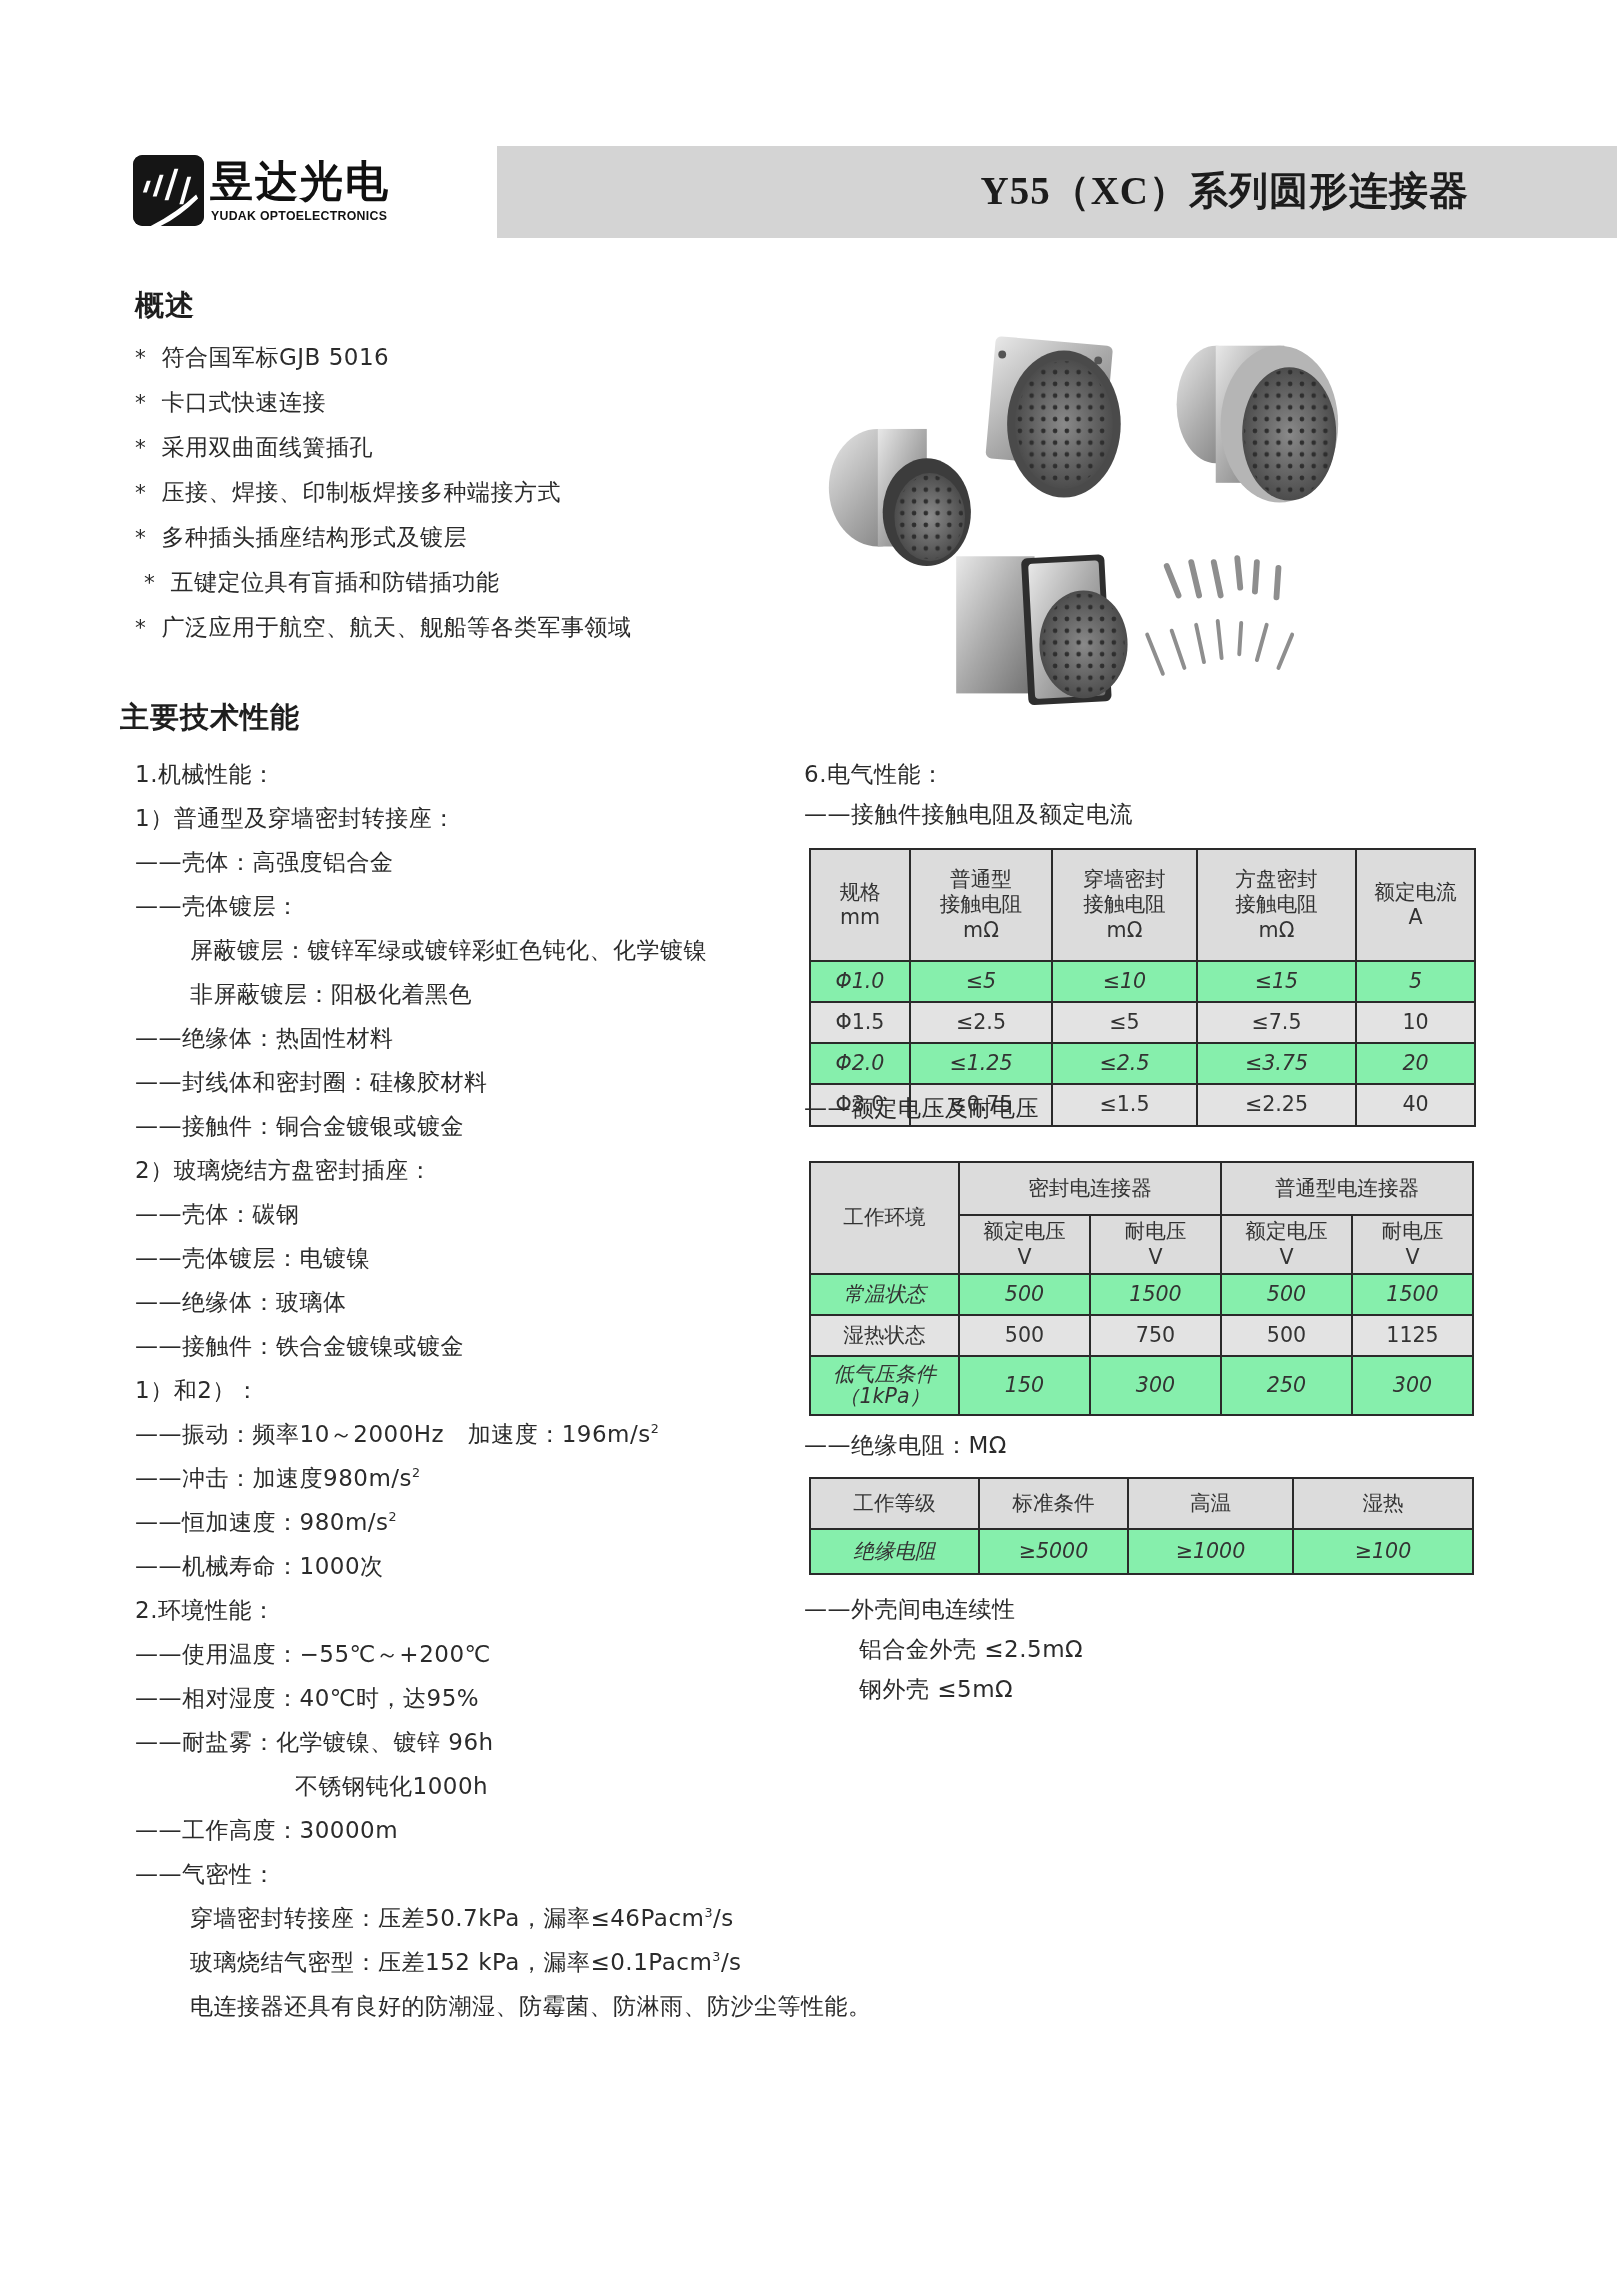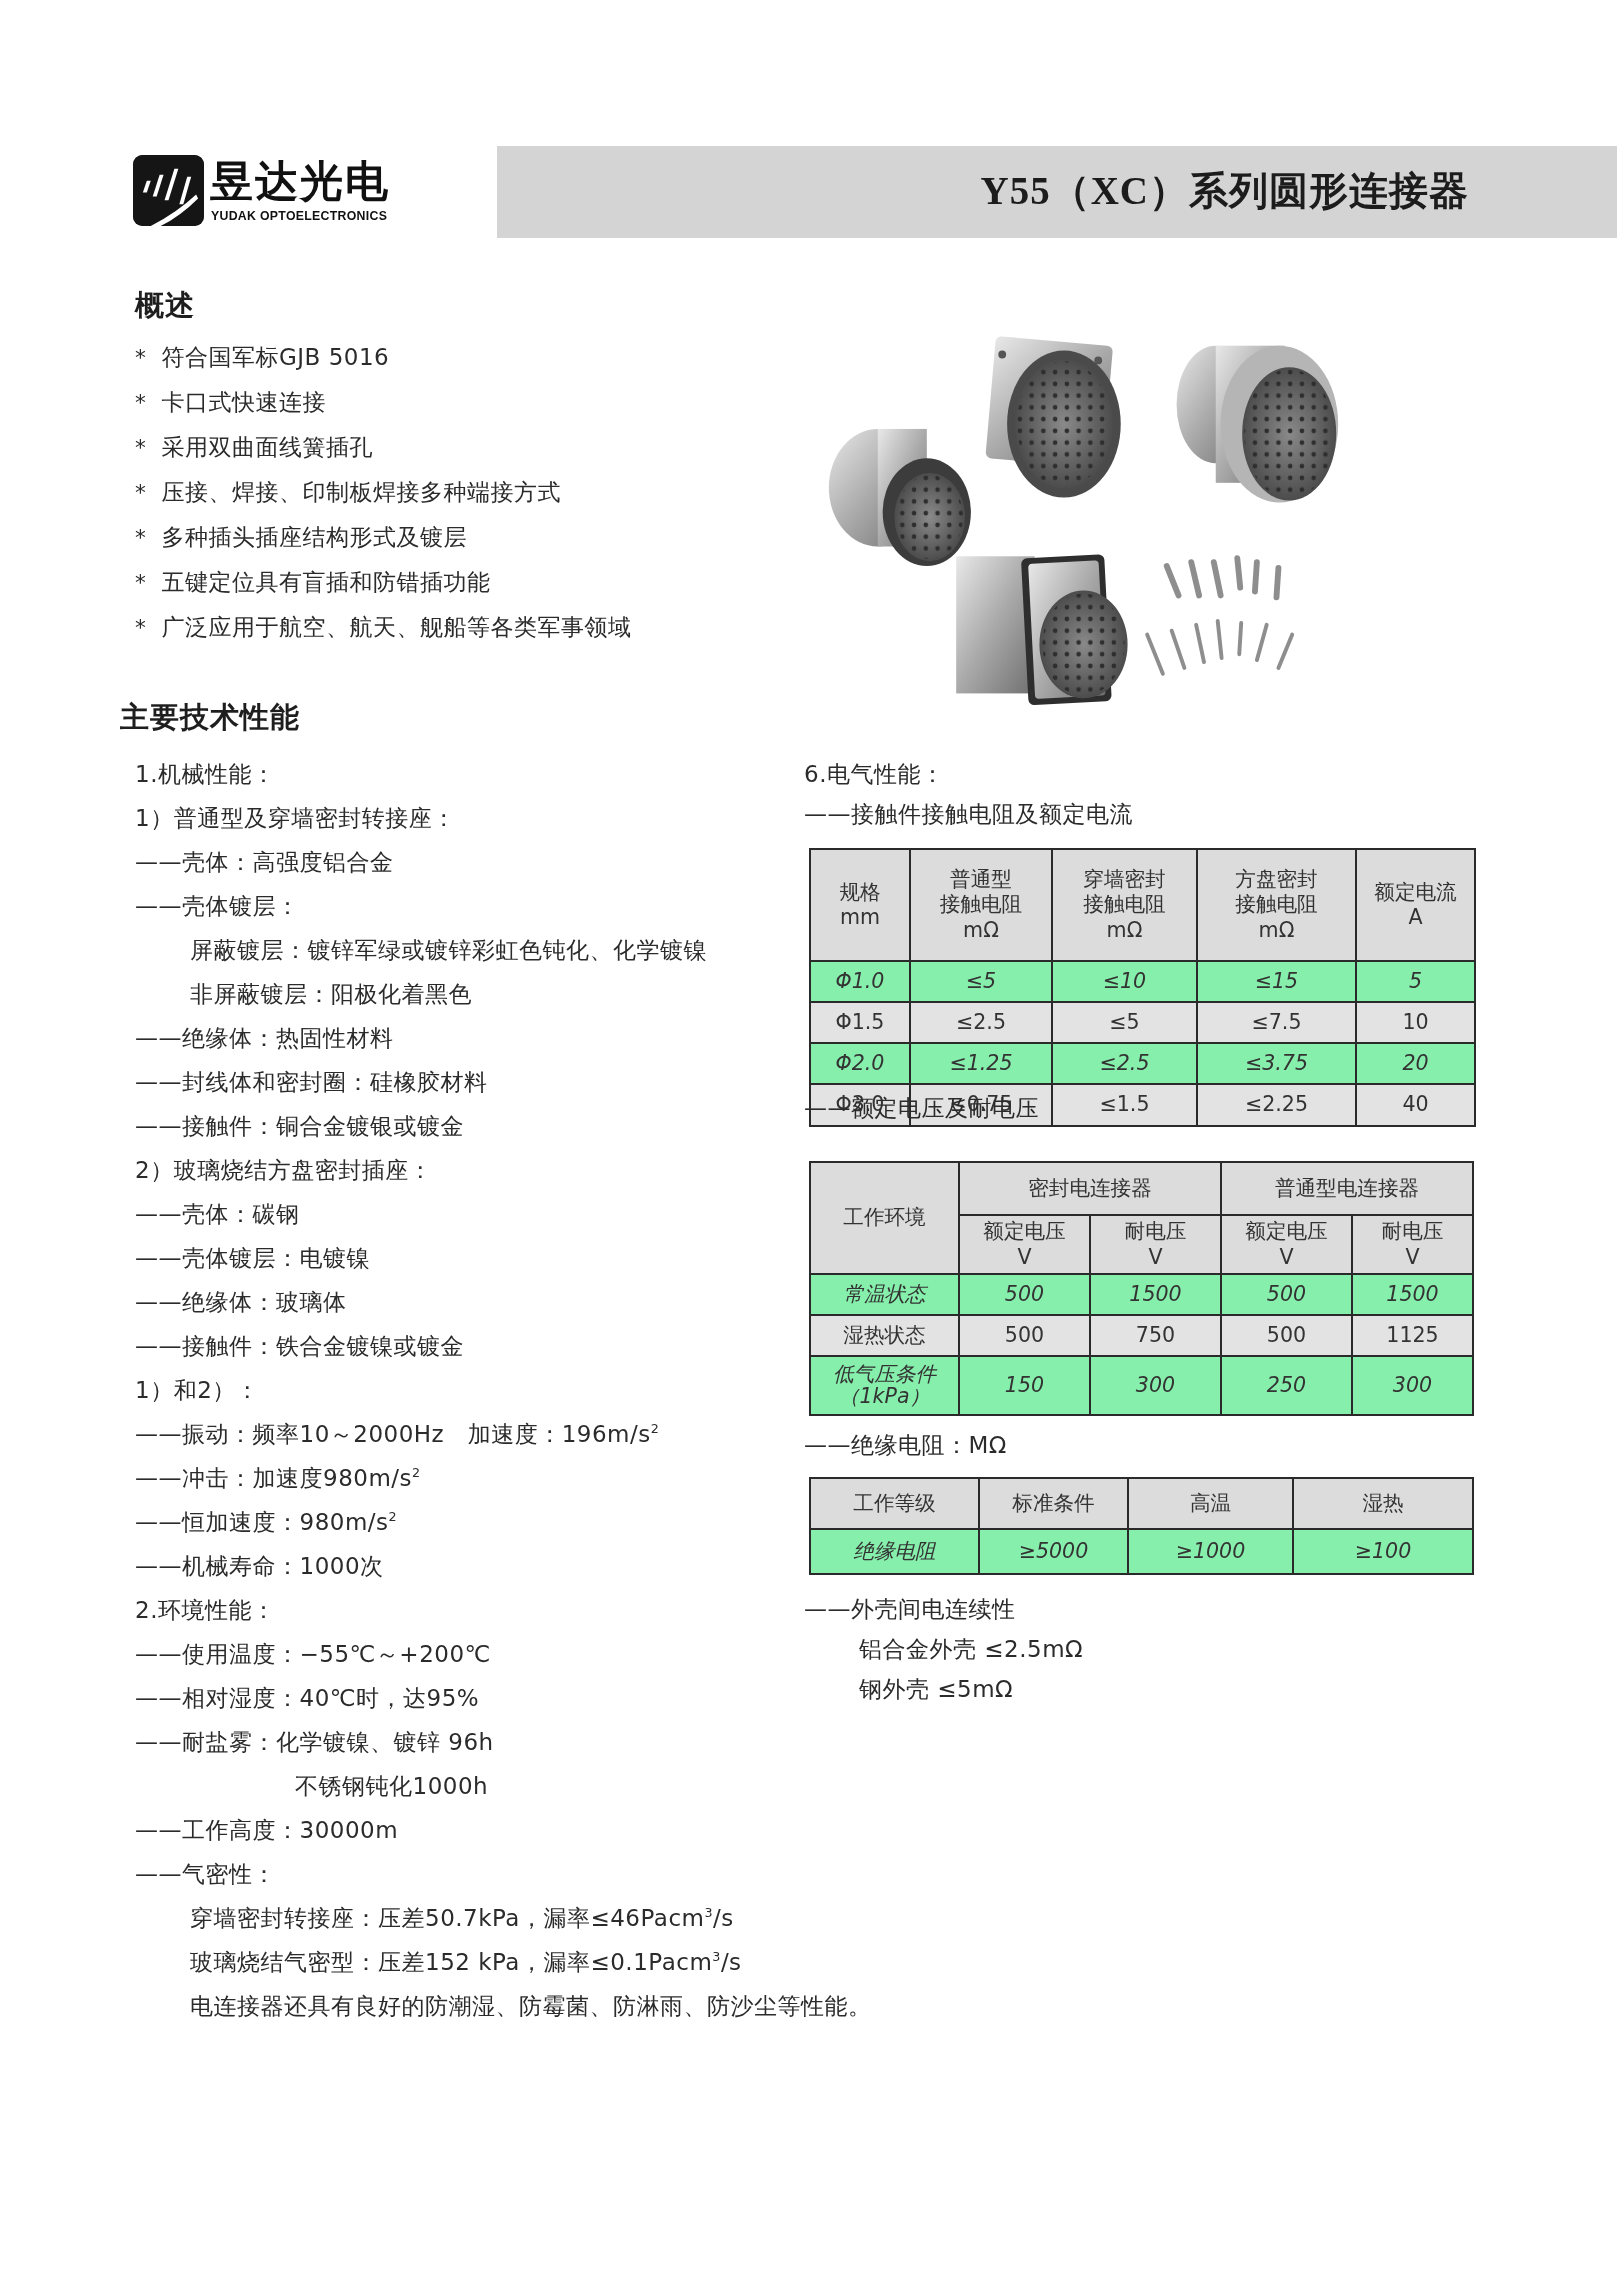--- a/index.html
+++ b/index.html
@@ -51,21 +51,21 @@
 <div class="abs title-band"></div>
 <div class="abs title-text">Y55（XC）系列圆形连接器</div>
 
 <div class="abs section-title" style="left:135px; top:286px;">概述</div>
 <div class="abs" style="left:135px; top:343px;">
   <div class="line" style="height:45px;"><span class="bullet-star">*</span><span>符合国军标GJB  5016</span></div>
   <div class="line" style="height:45px;"><span class="bullet-star">*</span><span>卡口式快速连接</span></div>
   <div class="line" style="height:45px;"><span class="bullet-star">*</span><span>采用双曲面线簧插孔</span></div>
   <div class="line" style="height:45px;"><span class="bullet-star">*</span><span>压接、焊接、印制板焊接多种端接方式</span></div>
   <div class="line" style="height:45px;"><span class="bullet-star">*</span><span>多种插头插座结构形式及镀层</span></div>
-  <div class="line" style="height:45px;"><span class="bullet-star">*</span><span>五键定位具有盲插和防错插功能</span></div>
+  <div class="line" style="height:45px;margin-left:9px;"><span class="bullet-star">*</span><span>五键定位具有盲插和防错插功能</span></div>
   <div class="line" style="height:45px;"><span class="bullet-star">*</span><span>广泛应用于航空、航天、舰船等各类军事领域</span></div>
 </div>
 
 <div class="abs product-area">
   <svg width="588" height="382" viewBox="0 0 600 390">
     <defs>
       <linearGradient id="metal" x1="0" y1="0" x2="1" y2="1">
         <stop offset="0" stop-color="#e8e8e8"></stop>
           <stop offset="0.5" stop-color="#a9a9a9"></stop>
           <stop offset="1" stop-color="#6f6f6f"></stop>

